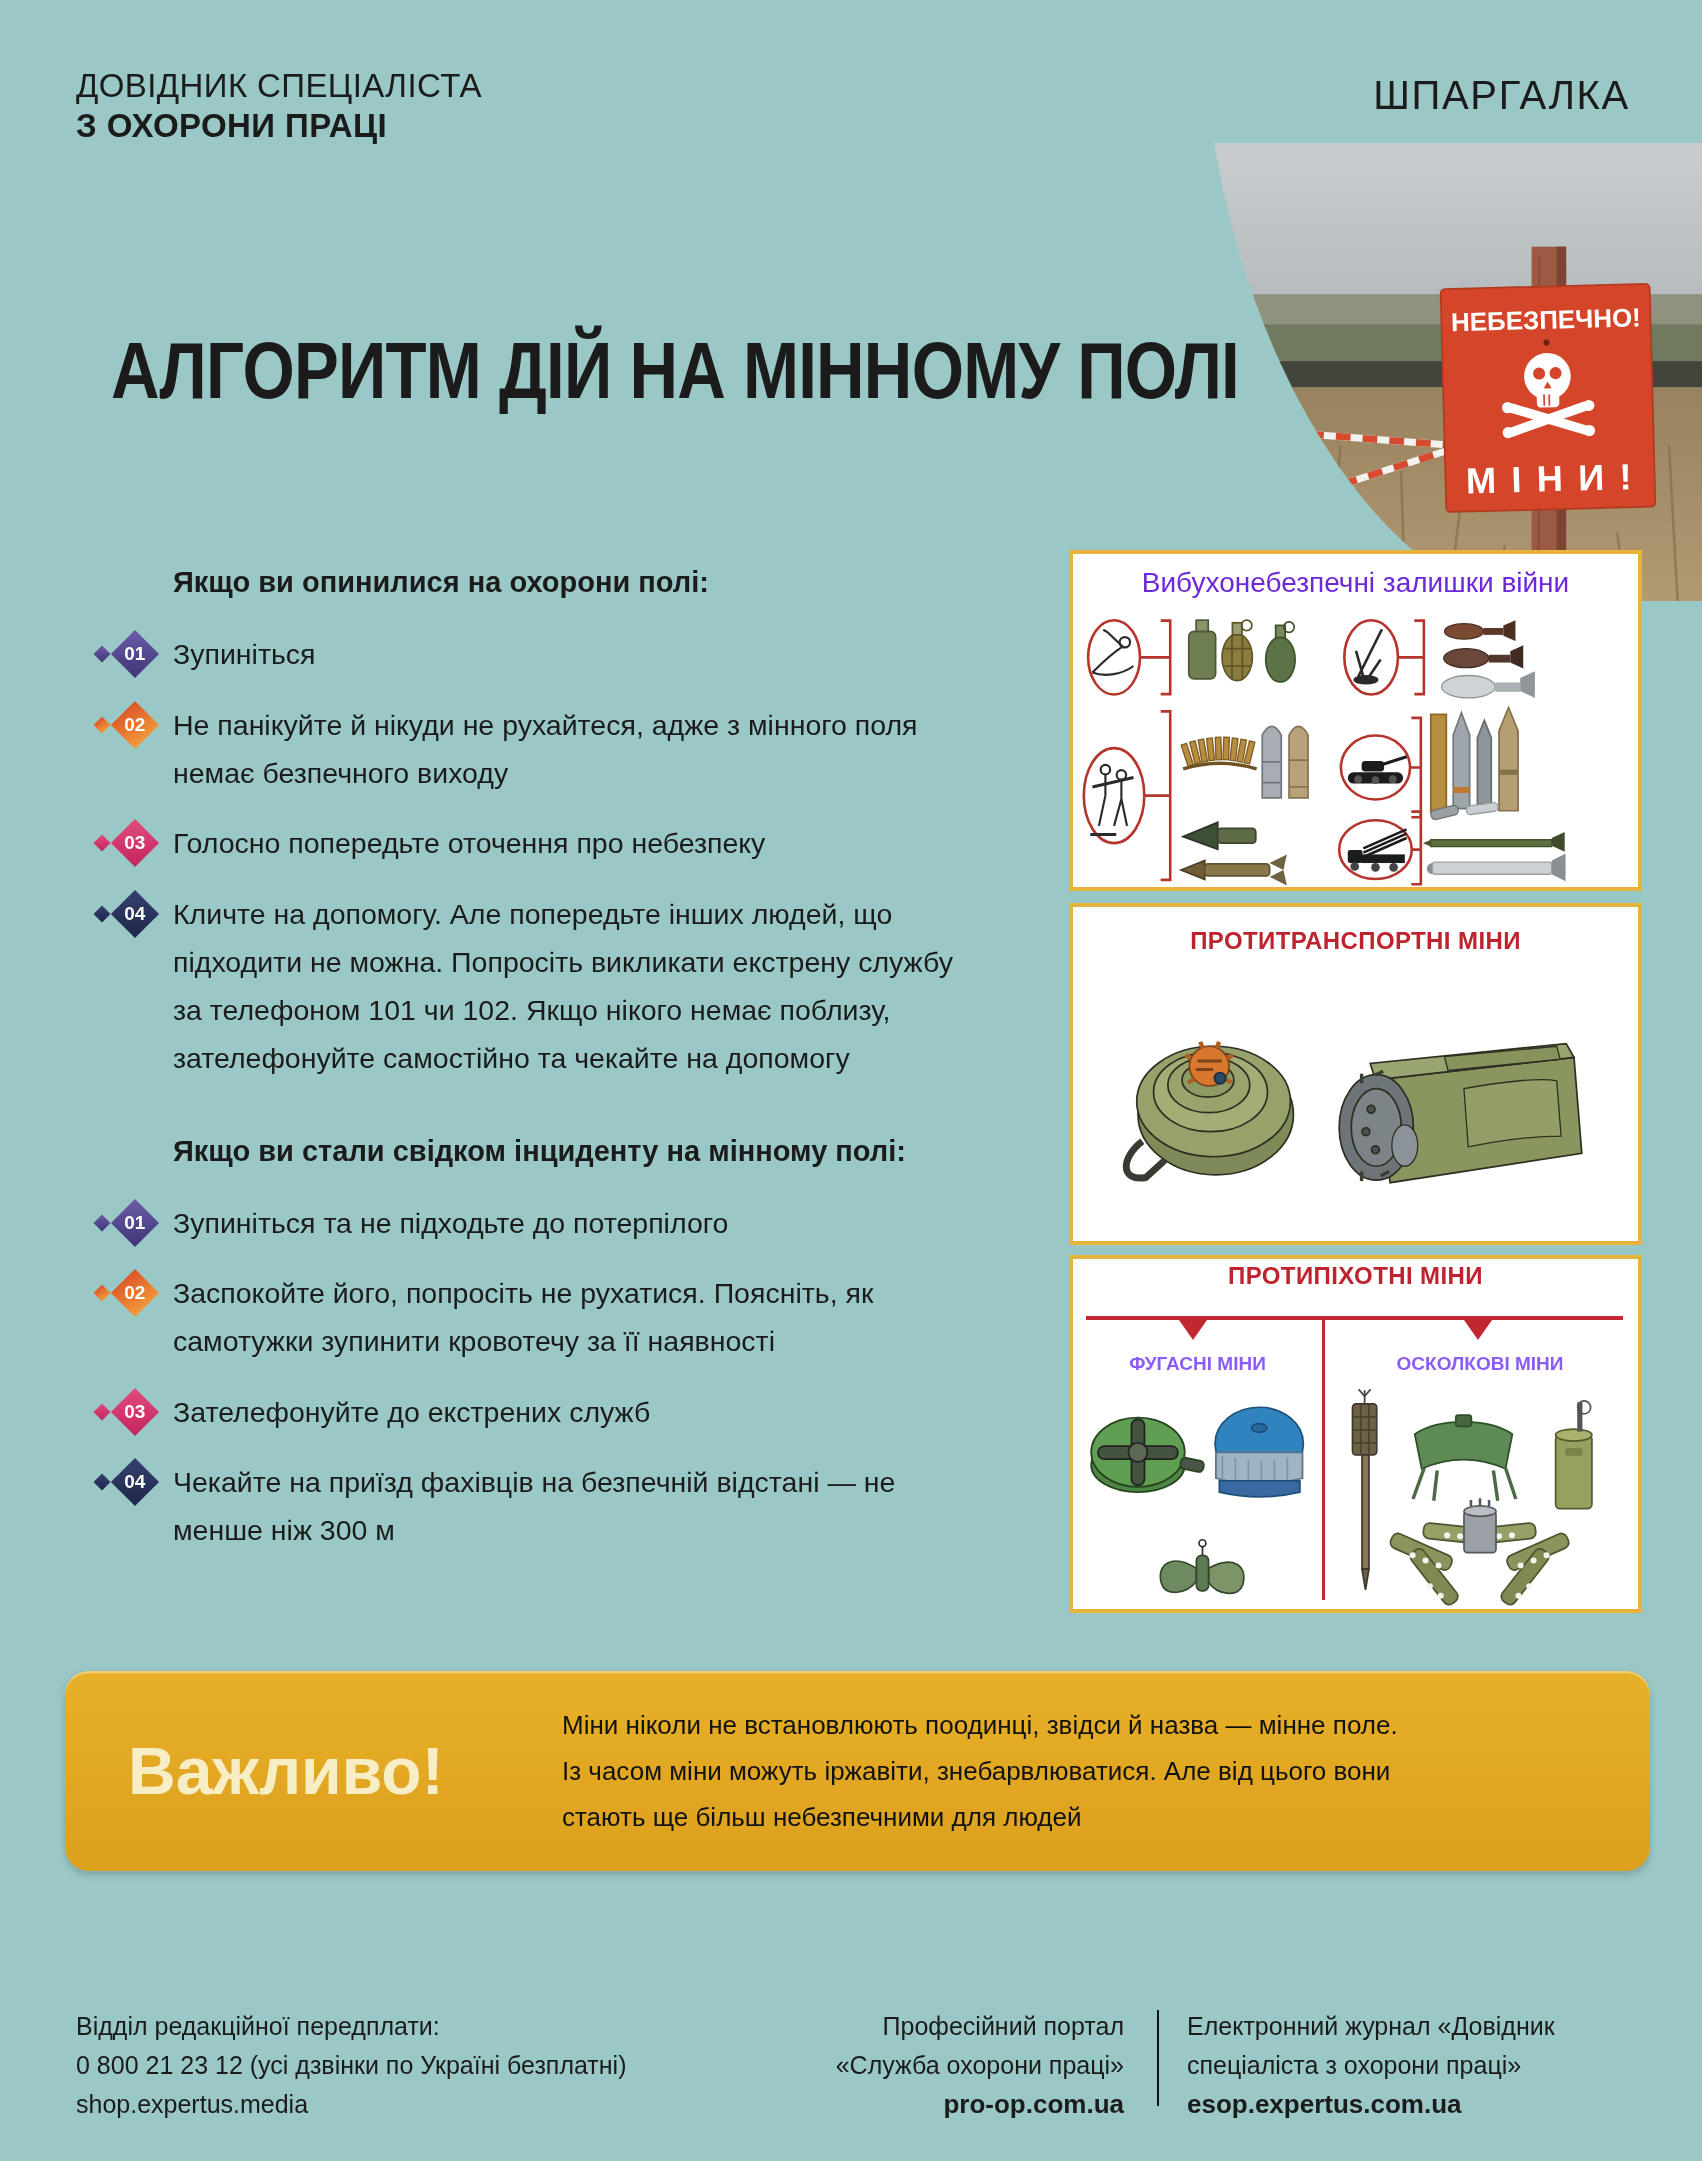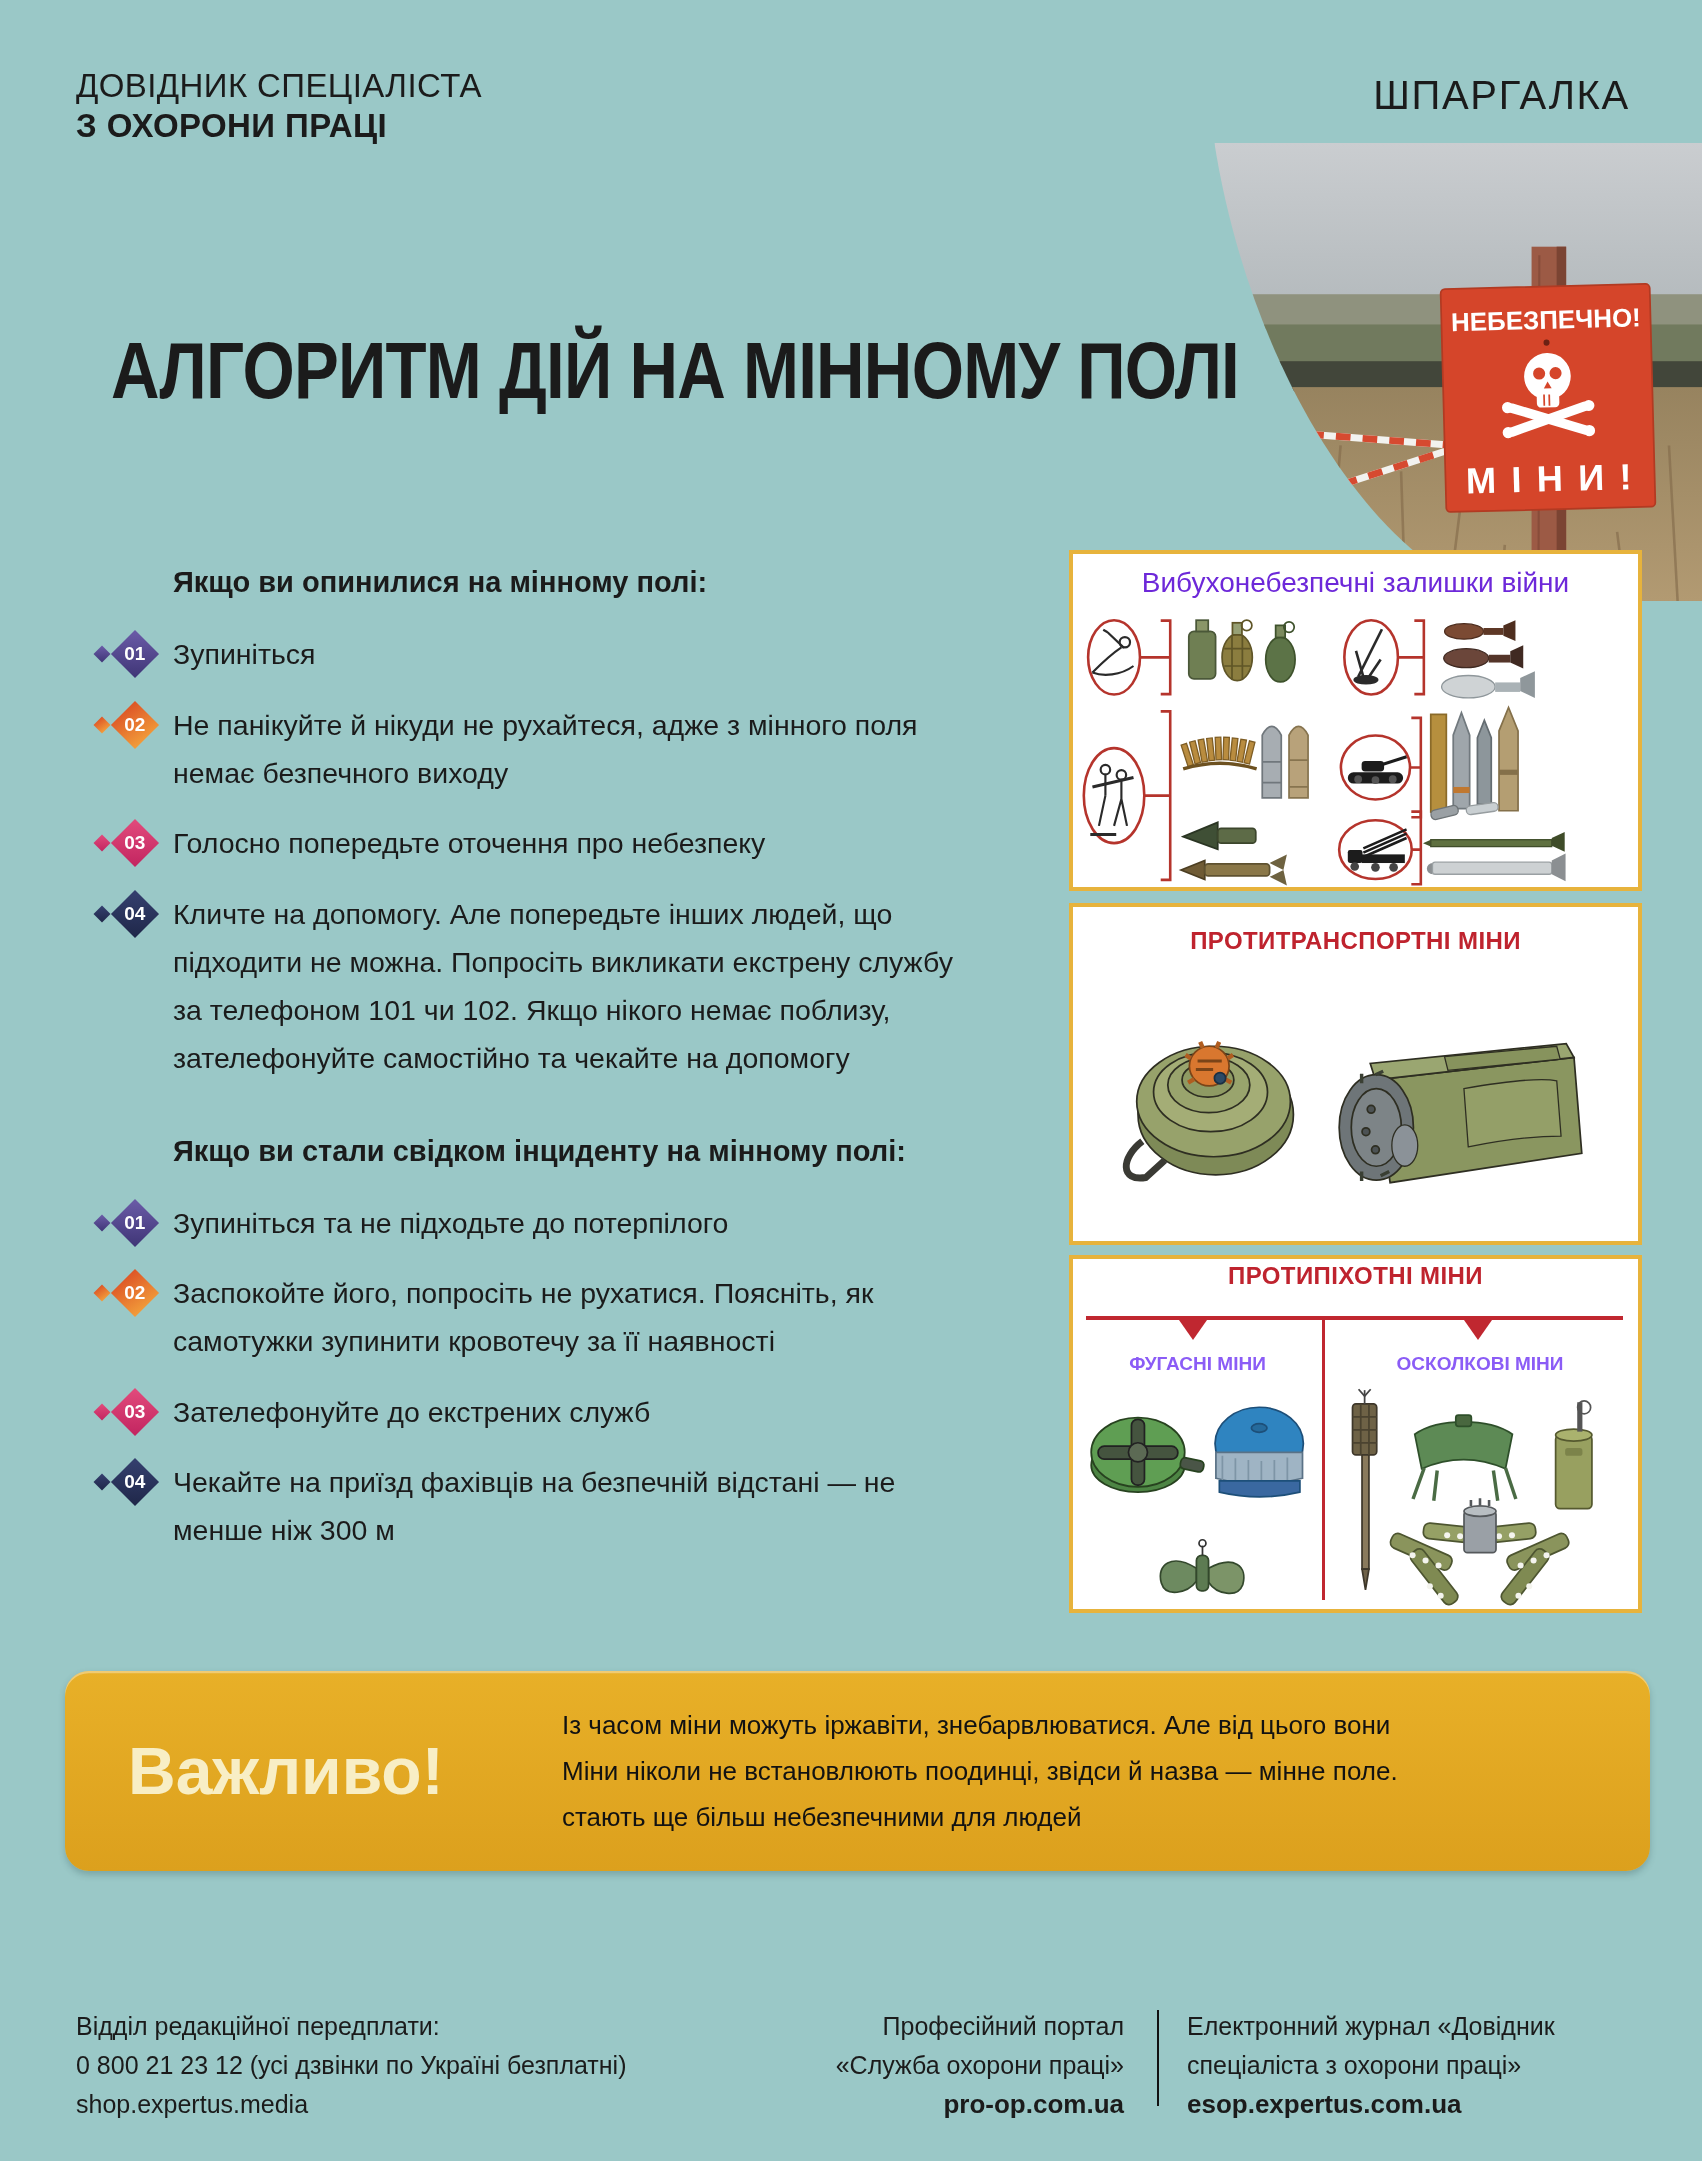--- a/index.html
+++ b/index.html
@@ -141,21 +141,21 @@
       <circle cx="800" cy="462" r="7" fill="#6d2114"></circle>
       <text x="800" y="806" text-anchor="middle" font-size="84" font-weight="700" fill="#ffffff" letter-spacing="6">М І Н И !</text>
     </g>
   </g>
 </svg>
 </div>
 
 <div class="col-left">
 
   <div class="sec1">
-    <div class="sec-heading">Якщо ви опинилися на мінному полі:</div>
+    <div class="sec-heading">Якщо ви опинилися на охорони полі:</div>
 
     <div class="item">
       <div class="badge">
         <div class="d d-small c1"></div>
         <div class="d d-big c1">
             <span>01</span>
           </div>
       </div>
       <div class="item-text">Зупиніться</div>
     </div>
@@ -490,22 +490,22 @@
       <rect x="324" y="296" width="74" height="96" rx="8" fill="#9aa0a6" stroke="#55595c" stroke-width="4"></rect>
       <ellipse cx="361" cy="296" rx="37" ry="12" fill="#b8bec2" stroke="#55595c" stroke-width="4"></ellipse>
       <path d="M340,284 v-14 M361,282 v-16 M382,284 v-14" stroke="#55595c" stroke-width="6"></path>
     </g>
   </svg>
 </div>
 
 <div class="important">
   <div class="important-label">Важливо!</div>
   <div class="important-text">
+    <div>Міни ніколи не встановлюють поодинці, звідси й назва — мінне поле.</div>
     <div>Із часом міни можуть іржавіти, знебарвлюватися. Але від цього вони</div>
-    <div>Міни ніколи не встановлюють поодинці, звідси й назва — мінне поле.</div>
     <div>стають ще більш небезпечними для людей</div>
   </div>
 </div>
 
 <div class="footer">
   <div class="f-left">
     <div>Відділ редакційної передплати:</div>
     <div>0 800 21 23 12 (усі дзвінки по Україні безплатні)</div>
     <div>shop.expertus.media</div>
   </div>

